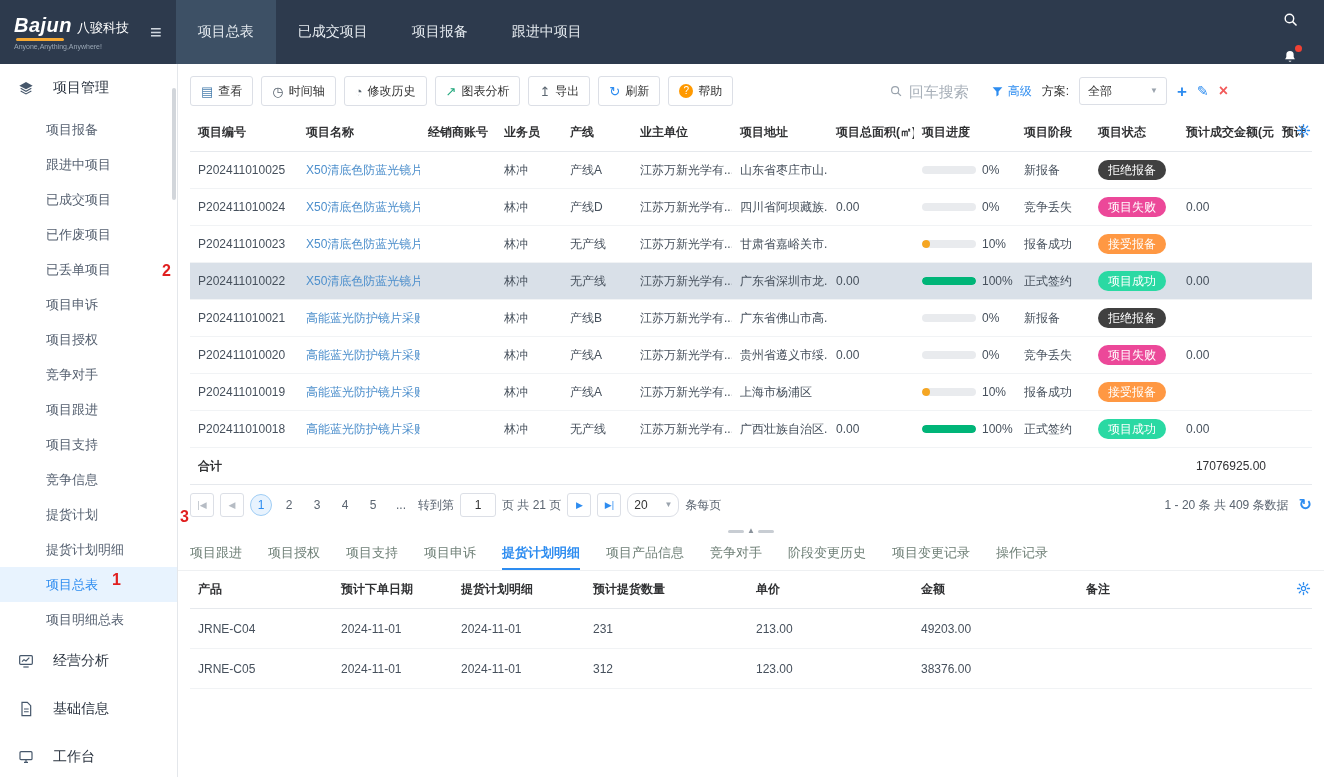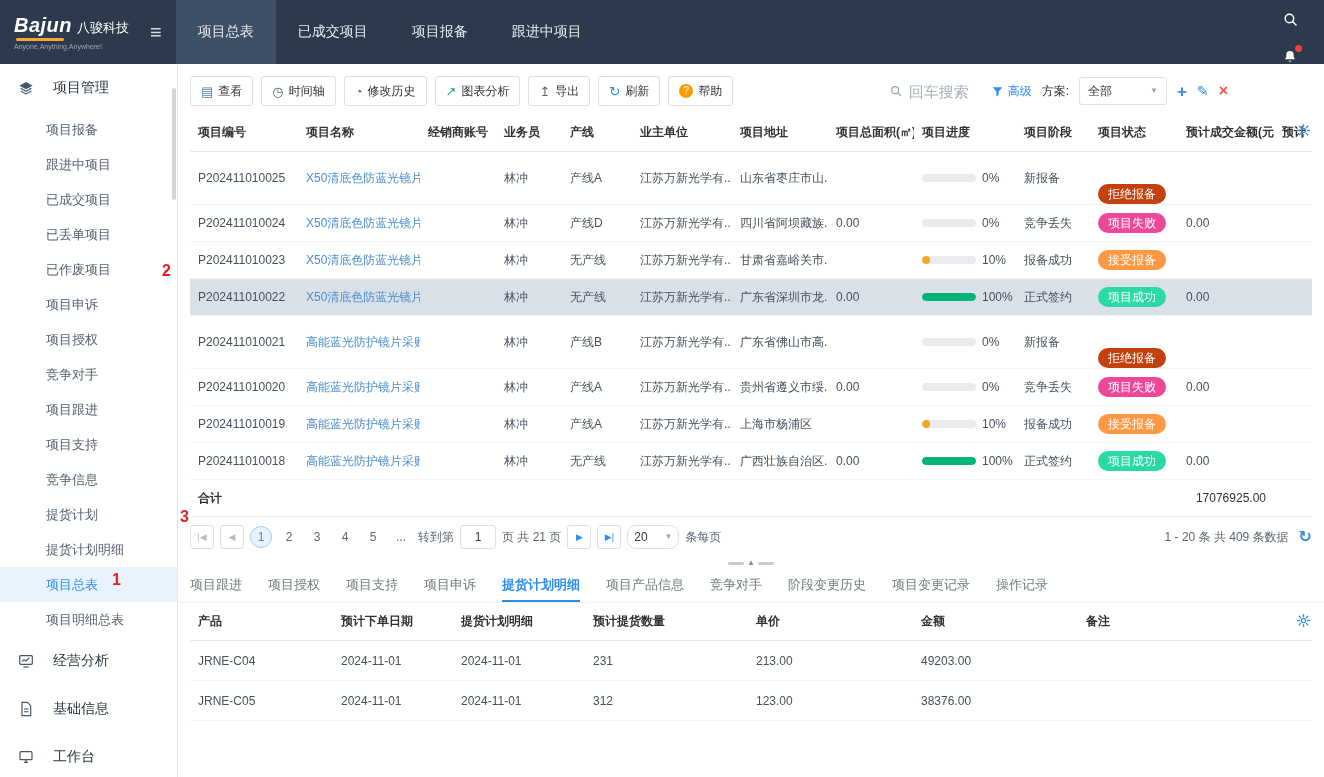--- a/index.html
+++ b/index.html
@@ -64,21 +64,21 @@
   tr.hl td{background:#d9e0e8;}
   tr.mrow{cursor:pointer;}
   .cell-link{color:#4d8fcc;cursor:pointer;}
   .bar-track{display:inline-block;width:54px;height:8px;background:#e9ebee;border-radius:4px;vertical-align:middle;overflow:hidden;}
   .bar-fill{display:block;height:100%;border-radius:4px;background:transparent;}
   .bar-fill.p0{width:0;}
   .bar-fill.p10{width:14%;background:#f5a623;}
   .bar-fill.p100{width:100%;background:#00b578;}
   .bar-label{margin-left:6px;vertical-align:middle;}
   .badge{display:inline-block;padding:3px 10px;border-radius:11px;color:#fff;font-size:12px;line-height:14px;}
-  .st-reject{background:#c2410c;margin-top:32px;}
+  .st-reject{background:#404040;}
   .st-fail{background:#ec4899;}
   .st-accept{background:#ff9843;}
   .st-success{background:#2ad9a3;}
   .total-row td{border-bottom:1px solid #e6e9ed;color:#303133;}
   .total-row td:first-child{font-weight:bold;}
   .total-amt{text-align:right;}
   .gear{position:absolute;top:9px;right:0;width:16px;height:16px;cursor:pointer;display:inline-flex;}
 
   
   .pagination{display:flex;align-items:center;gap:6px;padding:8px 12px;color:#5a6470;}
@@ -169,22 +169,22 @@
               <path d="M12 3 2 8.5 12 14l10-5.5z" fill="currentColor"></path>
               <path d="M4 12.5 12 17l8-4.5" fill="none" stroke="currentColor" stroke-width="1.6"></path>
               <path d="M4 16.5 12 21l8-4.5" fill="none" stroke="currentColor" stroke-width="1.6"></path>
             </svg>
           </span>
           <span class="side-label">项目管理</span>
         </div>
         <div class="side-item">项目报备</div>
         <div class="side-item">跟进中项目</div>
         <div class="side-item">已成交项目</div>
+        <div class="side-item">已作废项目</div>
         <div class="side-item">已丢单项目</div>
-        <div class="side-item">已作废项目</div>
         <div class="side-item">项目申诉</div>
         <div class="side-item">项目授权</div>
         <div class="side-item">竞争对手</div>
         <div class="side-item">项目跟进</div>
         <div class="side-item">项目支持</div>
         <div class="side-item">竞争信息</div>
         <div class="side-item">提货计划</div>
         <div class="side-item">提货计划明细</div>
         <div class="side-item active">项目总表</div>
         <div class="side-item">项目明细总表</div>

